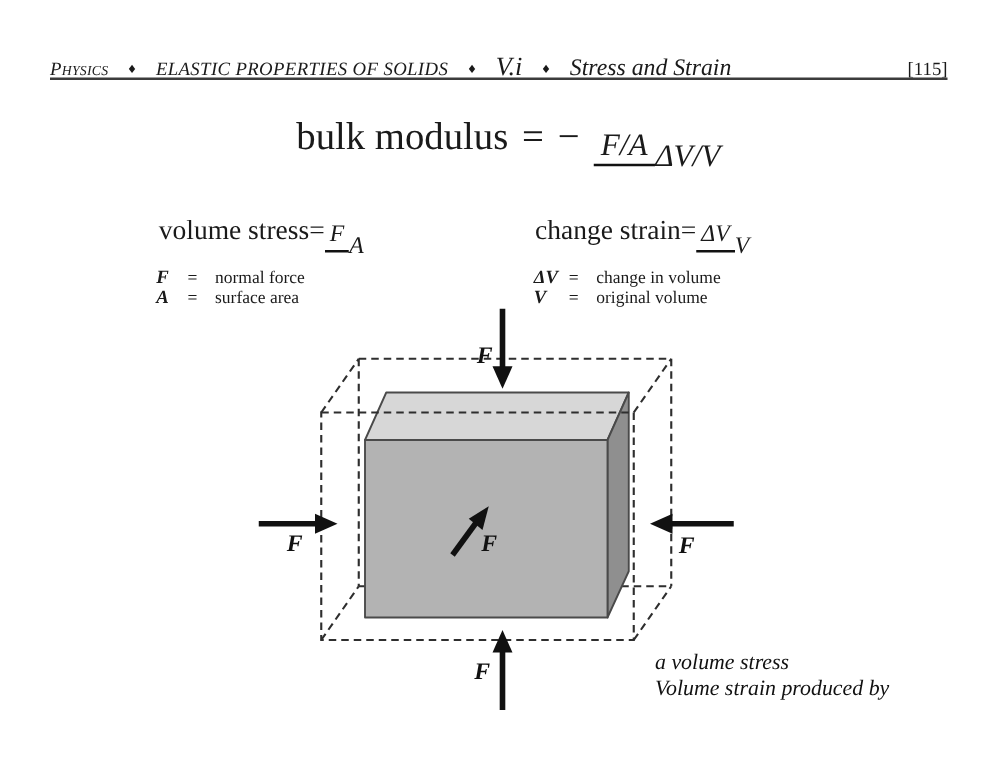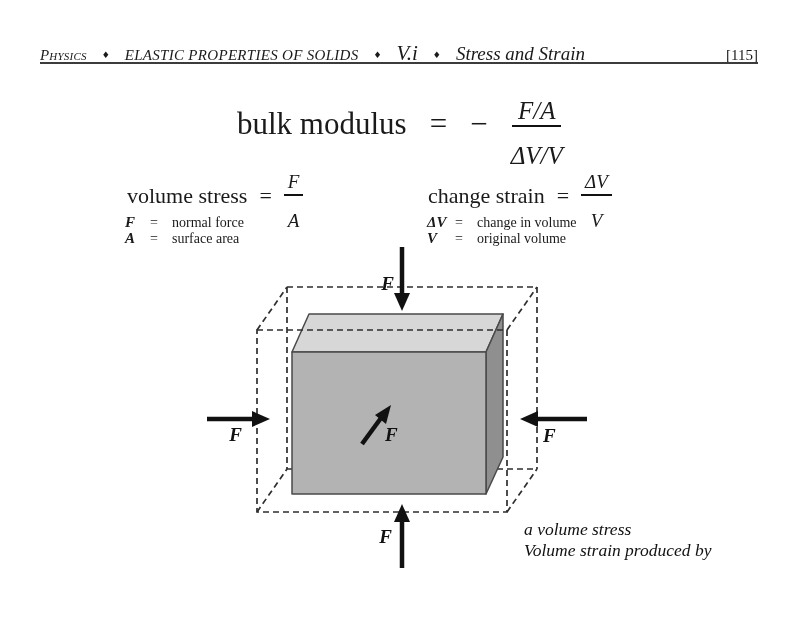--- a/index.html
+++ b/index.html
@@ -19,36 +19,36 @@
   }
   .hdr-book { font-style:italic; font-variant:small-caps; font-size:15px; letter-spacing:.2px; }
   .hdr-sep { font-family:"DejaVu Sans",sans-serif; font-size:9px; position:relative; top:-2px; }
   .hdr-chapter { font-style:italic; font-size:15px; letter-spacing:.3px; }
   .hdr-secnum { font-style:italic; font-size:21px; }
   .hdr-sectitle { font-style:italic; font-size:19px; }
   .hdr-page { margin-left:auto; font-size:15px; }
   .rule { position:absolute; left:40px; top:62px; width:718px; height:2px; background:#3c3c3c; }
 
   
-  .frac { display:inline-flex; flex-direction:column; align-items:center; text-align:center; }
+  .frac { display:inline-flex; flex-direction:row; align-items:center; text-align:center; }
   .frac .num { border-bottom:2px solid #111; padding:0 6px 1px 6px; line-height:1.08; }
   .frac .den { padding-top:1px; line-height:1.08;margin-top:14px; }
   .math-it { font-style:italic; }
 
   .formula-main {
     position:absolute; left:237px; top:97px;
-    display:flex; align-items:center; gap:23px;
+    display:flex; align-items:center; gap:11px;
     font-size:31px;
   }
   .formula-main .frac { font-size:25px; }
   .formula-main .shift { position:relative; top:-9px; }
 
   .formula-sub {
     position:absolute; top:172px;
-    display:flex; align-items:center; gap:12px;
+    display:flex; align-items:center; gap:0;
     font-size:22px;
   }
   .formula-sub .frac { font-size:19px; font-style:italic; }
   .formula-sub .frac .num { padding:0 4px 1px 4px; }
   .formula-sub .shift { position:relative; top:-6px; }
   .formula-stress { left:127px; }
   .formula-strain { left:428px; }
 
   
   .defs { position:absolute; top:215px; font-size:14px; }

